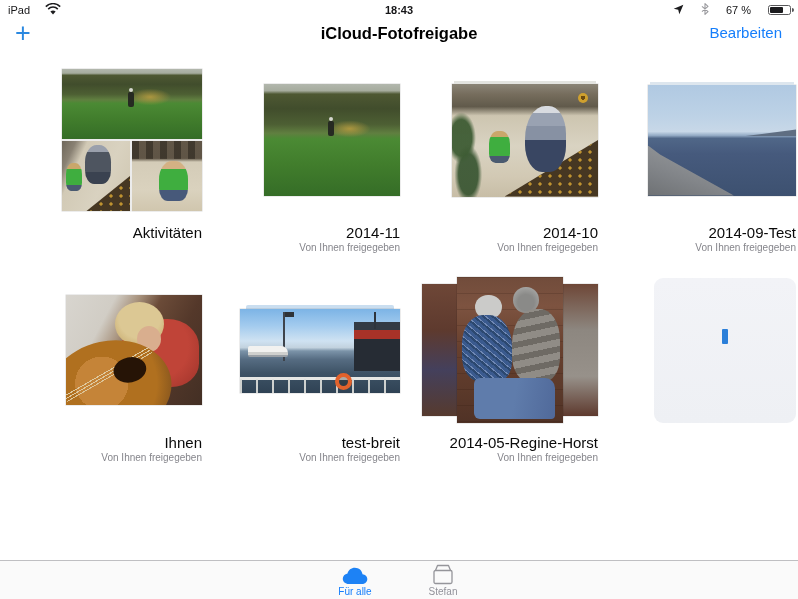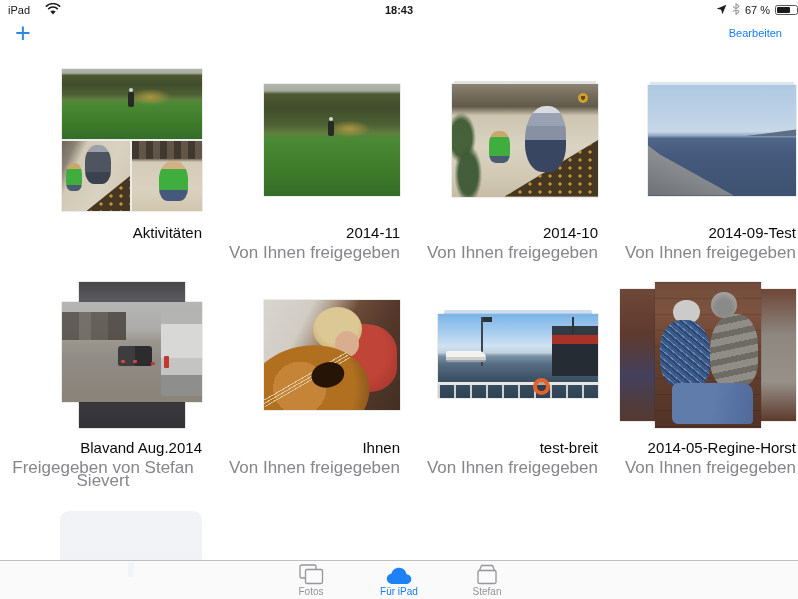--- a/index.html
+++ b/index.html
@@ -3,38 +3,38 @@
 <meta charset="utf-8">
 <style>
   html,body{margin:0;padding:0;background:#444;}
   .screen{position:relative;width:798px;height:599px;background:#fff;overflow:hidden;
     font-family:"Liberation Sans",sans-serif;color:#000;margin:0 auto;}
 
   
   .status-bar{position:absolute;top:0;left:0;right:0;height:20px;display:flex;align-items:center;font-size:11px;color:#161618;}
   .sb-left{display:flex;align-items:center;gap:15px;padding-left:8px;flex:1;}
   .sb-center{position:absolute;left:0;right:0;text-align:center;font-weight:bold;pointer-events:none;}
-  .sb-right{display:flex;align-items:center;gap:5px;margin-left:auto;}
+  .sb-right{display:flex;align-items:center;gap:17px;padding-right:7px;margin-left:auto;}
   .batt{width:23px;height:10px;border:1px solid #58585a;border-radius:2.5px;position:relative;box-sizing:border-box;}
   .batt::before{content:"";position:absolute;left:1px;top:1px;bottom:1px;width:62%;background:#1c1c1e;border-radius:1px;}
   .batt::after{content:"";position:absolute;right:-3.5px;top:2px;width:2px;height:4px;background:#58585a;border-radius:0 2px 2px 0;}
 
   
   .nav-bar{position:absolute;top:20px;left:0;right:0;height:42px;background:#fff;}
   .add-btn{position:absolute;left:10px;top:0;width:26px;height:26px;line-height:24px;text-align:center;
     font-size:27px;font-weight:300;color:#2a88e0;background:none;border:none;padding:0;cursor:pointer;font-family:inherit;}
   .nav-title{position:absolute;left:0;right:0;top:2px;line-height:22px;text-align:center;font-size:16.5px;font-weight:bold;}
-  .edit-btn{position:absolute;right:16px;top:2px;line-height:22px;font-size:11px;color:#157efb;background:none;border:none;padding:0;cursor:pointer;font-family:inherit;}
+  .edit-btn{position:absolute;right:16px;top:2px;line-height:22px;font-size:15px;color:#157efb;background:none;border:none;padding:0;cursor:pointer;font-family:inherit;}
 
   
   .grid{position:absolute;top:65px;left:4px;display:grid;grid-template-columns:repeat(4,198px);}
   .cell{display:flex;flex-direction:column;align-items:flex-end;margin-bottom:21px;cursor:pointer;}
   .thumb-area{height:150px;display:flex;align-items:center;justify-content:center;}
   .a-title{margin-top:9px;font-size:15px;line-height:17px;color:#0a0a0a;text-align:center;}
-  .a-subtitle{margin-top:5px;font-size:17px;line-height:13px;min-height:13px;color:#85858b;text-align:center;}
+  .a-subtitle{font-size:10px;line-height:13px;min-height:13px;color:#85858b;text-align:center;}
 
   .ph{position:relative;overflow:hidden;box-shadow:0 0 0 0.5px rgba(0,0,0,.15);}
   .ph span{position:absolute;display:block;}
   .stack-top{box-shadow:0 -5px 0 -2px #e3e4e0,0 0 0 0.5px rgba(0,0,0,.15);}
   .stack-sea{box-shadow:0 -5px 0 -2px #dde6ee,0 0 0 0.5px rgba(0,0,0,.15);}
 
   
   .t-field{background:
     radial-gradient(ellipse 30px 12px at 63% 40%,rgba(186,156,64,.85) 0%,rgba(186,156,64,0) 70%),
     linear-gradient(180deg,#b2b7ad 0%,#a6ac9e 6%,#4e5833 9%,#414d2c 22%,#4d5f33 36%,#607f40 44%,#4b8a34 49%,#417d2c 72%,#356d27 100%);}
@@ -165,20 +165,21 @@
             <path d="M1 3.3 L7 8.7 L4 11.4 V0.6 L7 3.3 L1 8.7" fill="none" stroke="#9a9a9e" stroke-width="1.1" stroke-linejoin="round"></path>
           </svg>
       </span>
       <span>67 %</span>
       <span class="batt"></span>
     </div>
   </div>
 
   <div class="nav-bar">
     <button class="add-btn">+</button>
+    <div class="nav-title">iCloud-Fotofreigabe</div>
     <button class="edit-btn">Bearbeiten</button>
   </div>
 
   <div class="grid" id="album-grid">
       <div class="cell">
         <div class="thumb-area">
           <div class="collage">
             <div class="ph t-field cg-top">
               <span class="fig"></span>
             </div>
@@ -225,34 +226,20 @@
           <div class="ph t-sea sz-sea stack-sea">
             <span class="land"></span>
             <span class="wall"></span>
           </div>
         </div>
         <div class="a-title">2014-09-Test</div>
         <div class="a-subtitle">Von Ihnen freigegeben</div>
       </div>
       <div class="cell">
         <div class="thumb-area">
-          <div class="wrap-rainy">
-            <span class="back-tall"></span>
-            <div class="ph t-rainy">
-              <span class="bldg"></span>
-              <span class="cars"></span>
-              <span class="car-white"></span>
-            </div>
-          </div>
-        </div>
-        <div class="a-title">Blavand Aug.2014</div>
-        <div class="a-subtitle">Freigegeben von Stefan Sievert</div>
-      </div>
-      <div class="cell">
-        <div class="thumb-area">
           <div class="ph t-guitar sz-guitar">
             <span class="sweater"></span>
             <span class="hair"></span>
             <span class="face"></span>
             <span class="guitar"></span>
           </div>
         </div>
         <div class="a-title">Ihnen</div>
         <div class="a-subtitle">Von Ihnen freigegeben</div>
       </div>
@@ -295,36 +282,27 @@
           <div class="ph t-empty">
             <span class="upload-bar"></span>
           </div>
         </div>
         <div class="a-title"></div>
         <div class="a-subtitle"></div>
       </div>
     </div>
 
   <div class="tab-bar" id="tab-bar">
-      <div class="tab">
-        <span class="tab-icon">
-          <svg width="25" height="21" viewBox="0 0 25 21">
-            <rect x="1" y="1" width="16" height="13" rx="1.5" fill="none" stroke="#95959a" stroke-width="1.3"></rect>
-            <rect x="6.5" y="5.5" width="17" height="14" rx="1.5" fill="#fafafa" stroke="#95959a" stroke-width="1.3"></rect>
-          </svg>
-        </span>
-        <span class="tab-label">Fotos</span>
-      </div>
       <div class="tab active">
         <span class="tab-icon">
           <svg width="31" height="20" viewBox="0 0 32 22">
             <path d="M25.5 21 H8.5 C4.9 21 2 18.4 2 15.2 c0-2.9 2.2-5.3 5.2-5.8 C8 5.6 11.3 3 15.3 3 c4.4 0 8 3.1 8.4 7.1 3 .2 5.3 2.6 5.3 5.4 0 3-2.5 5.5-5.5 5.5 Z" fill="#1d82f5"></path>
           </svg>
         </span>
-        <span class="tab-label">Für iPad</span>
+        <span class="tab-label">Für alle</span>
       </div>
       <div class="tab">
         <span class="tab-icon">
           <svg width="24" height="21" viewBox="0 0 24 21">
             <path d="M4.5 6.5 L6.5 1.5 h11 l2 5" fill="none" stroke="#95959a" stroke-width="1.3" stroke-linejoin="round"></path>
             <rect x="3" y="6.5" width="18" height="13" rx="1.5" fill="#fafafa" stroke="#95959a" stroke-width="1.3"></rect>
           </svg>
         </span>
         <span class="tab-label">Stefan</span>
       </div>

